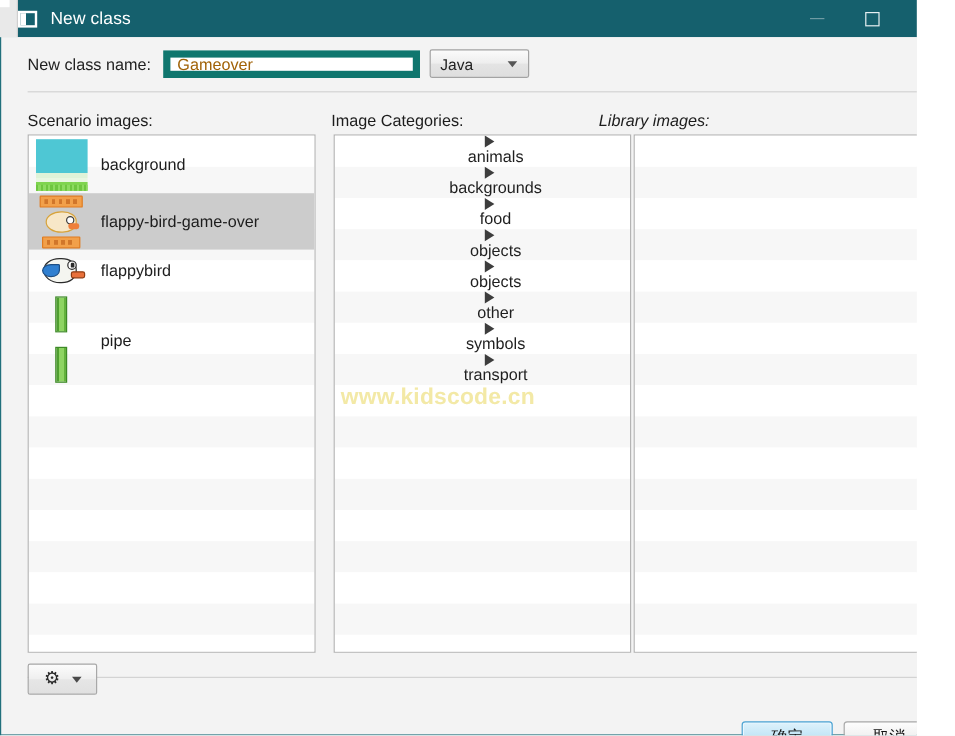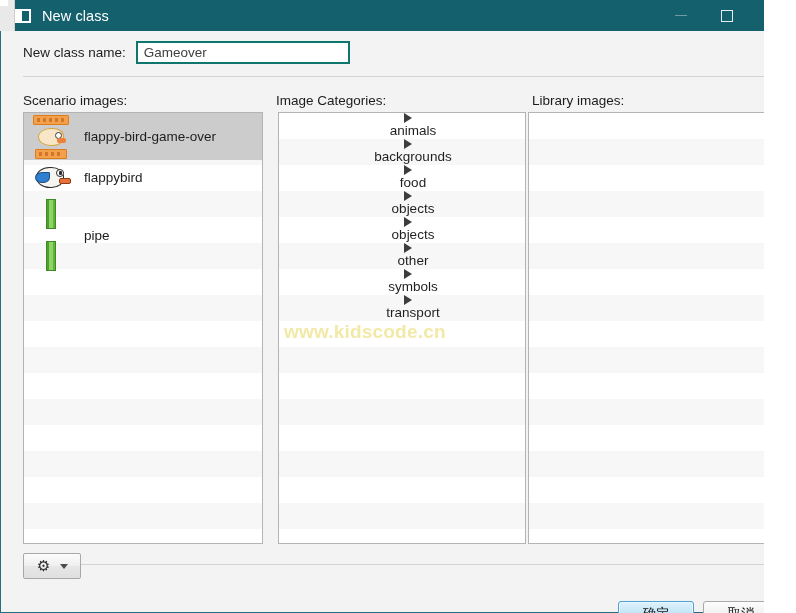--- a/index.html
+++ b/index.html
@@ -106,25 +106,25 @@
     align-items: center;
   }
   .name-label {
     font-size: 13.5px;
     color: #222222;
   }
   .name-input {
     margin-left: 10px;
     width: 214px;
     height: 23px;
-    border: 2px solid #0f766e;
+    border: 6px solid #0f766e;
     background: #ffffff;
     font-family: "Liberation Sans", sans-serif;
     font-size: 13.5px;
-    color: #404040;
+    color: #a16207;
     padding: 0 6px;
     box-sizing: border-box;
     outline: none;
   }
   .lang-select {
     margin-left: 8px;
     width: 83px;
     height: 24px;
     background: linear-gradient(to bottom, #fbfbfb 0%, #eeeeee 48%, #e4e4e4 52%, #dedede 100%);
     border: 1px solid #a3a3a3;
@@ -160,21 +160,21 @@
 
   
   .col-head {
     position: absolute;
     font-size: 13.5px;
     color: #1c1c1c;
     top: 62px;
   }
   .col-head.c1 { left: 22px; }
   .col-head.c2 { left: 275px; }
-  .col-head.c3 { left: 531px; }
+  .col-head.c3 { left: 498px; font-style: italic; }
 
   
   .list-panel {
     position: absolute;
     top: 81px;
     height: 432px;
     background: #ffffff;
     border: 1px solid #b4b4b4;
     box-sizing: border-box;
     overflow: hidden;
@@ -490,20 +490,24 @@
     </div>
   </div>
   <div class="edge-left"></div>
   <div class="edge-left2"></div>
 
   <div class="window-body">
 
     <div class="name-row">
       <span class="name-label">New class name:</span>
       <input class="name-input" type="text" value="Gameover" style="">
+      <div class="lang-select">
+        <span>Java</span>
+        <span class="lang-arrow"></span>
+      </div>
     </div>
 
     <div class="sep sep-top"></div>
     <div class="sep sep-bottom"></div>
 
     <div class="col-head c1">Scenario images:</div>
     <div class="col-head c2">Image Categories:</div>
     <div class="col-head c3">Library images:</div>
 
     <div class="list-panel p1">
@@ -521,20 +525,26 @@
           <div class="zrow"></div>
           <div class="zrow alt"></div>
           <div class="zrow"></div>
           <div class="zrow alt"></div>
           <div class="zrow"></div>
           <div class="zrow alt"></div>
           <div class="zrow"></div>
         </div>
       <div class="rows">
 
+        <div class="s-row" style="height:48px">
+          <div class="thumb">
+            <div class="th-bg"></div>
+          </div>
+          <div class="s-label">background</div>
+        </div>
 
         <div class="s-row selected" style="height:47px">
           <div class="thumb">
             <div class="th-go">
               <div class="bar top"></div>
               <div class="bird"></div>
               <div class="bar bot"></div>
             </div>
           </div>
           <div class="s-label">flappy-bird-game-over</div>

